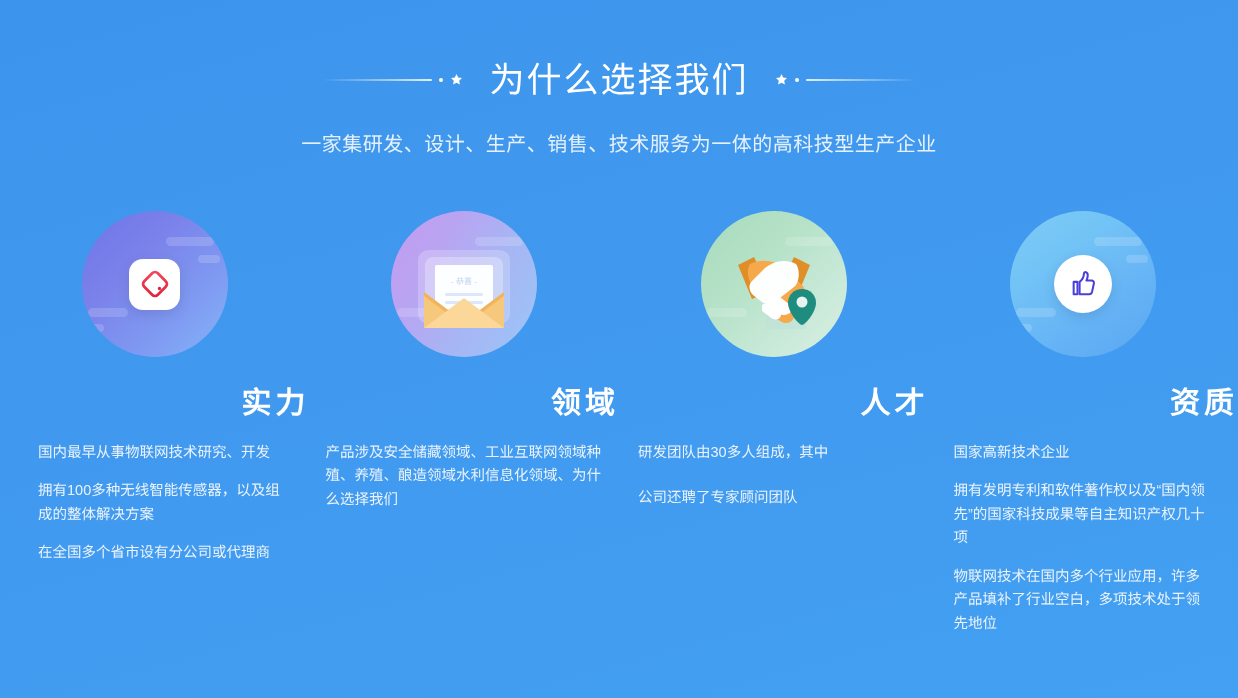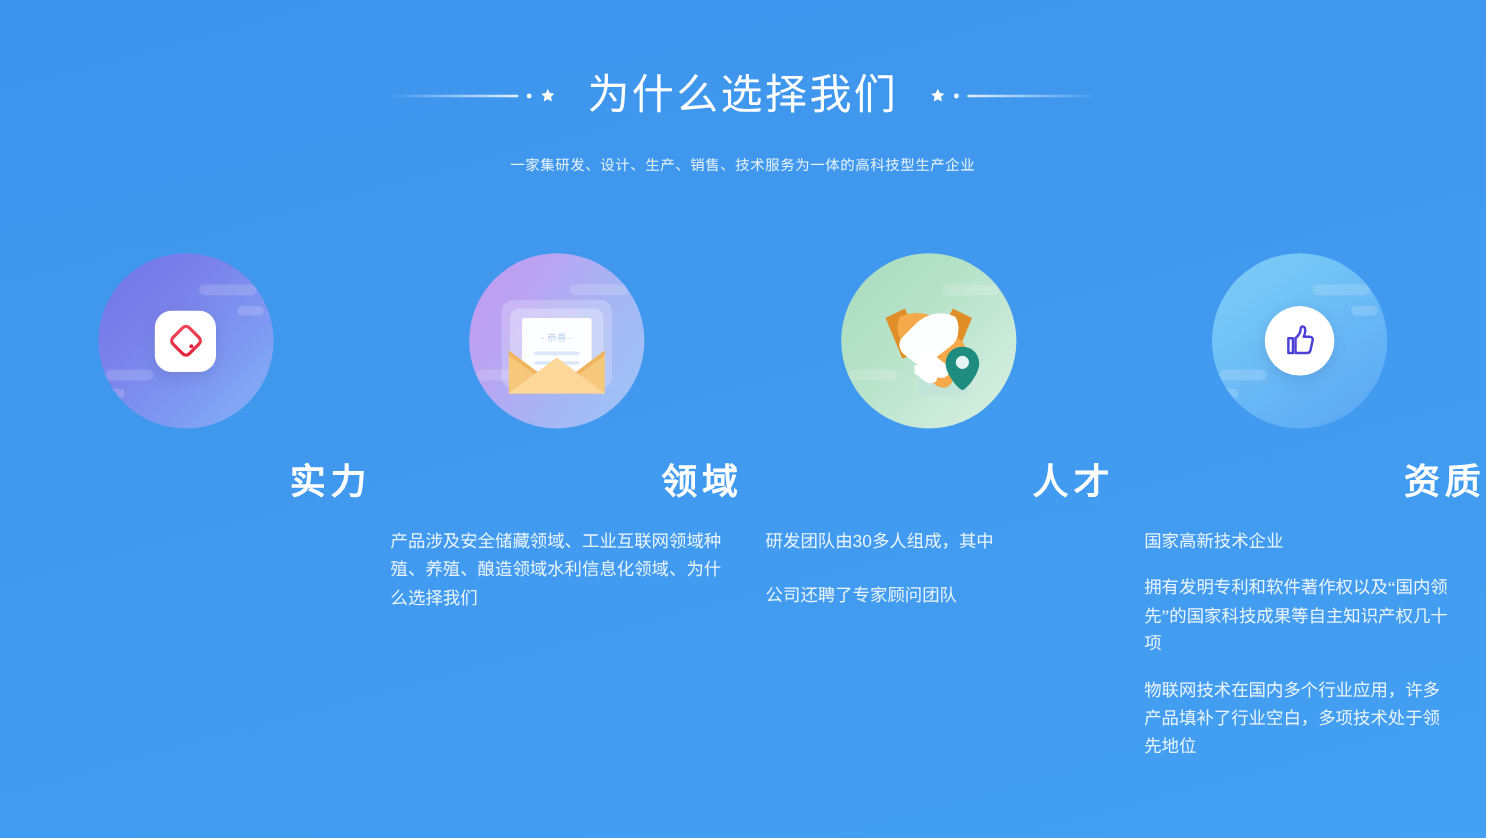--- a/index.html
+++ b/index.html
@@ -49,21 +49,21 @@
     letter-spacing:2px;
     white-space:nowrap;
     padding:0 26px;
     line-height:1;
   }
 
   .subtitle {
     position:absolute; left:0; top:128px; width:1238px;
     text-align:center;
     color:#E6F1FC;
-    font-size:12px;
+    font-size:20px;
     letter-spacing:.5px;
     white-space:nowrap;
   }
 
   
   .columns {
     position:absolute; left:0; top:196px; width:1238px;
     display:flex;
   }
   .col { width:309.5px; position:relative; }
@@ -120,21 +120,21 @@
   .col-body p {
     color:#EAF3FD;
     font-size:14.5px;
     line-height:1.62;
     margin-bottom:15px;
   }
   .col-1 .col-body { padding-left:38px; padding-right:16px; }
   .col-2 .col-body { padding-left:16px;  padding-right:14px; }
   .col-3 .col-body { padding-left:19px;  padding-right:14px; }
   .col-3 .col-body p { margin-bottom:22px; }
-  .col-4 .col-body { padding-left:25px;  padding-right:24px;font-family:Liberation Serif, serif; }
+  .col-4 .col-body { padding-left:25px;  padding-right:24px; }
 </style>
 </head>
 <body>
 
 <div class="header">
 
   <div class="title-row">
 
     <span class="deco left">
       <span class="deco-line"></span>
@@ -180,20 +180,25 @@
                 <stop offset="1" stop-color="#E4203B"></stop>
               </linearGradient>
             </defs>
             <rect x="8" y="8" width="24" height="24" rx="5" ry="5" transform="rotate(45 20 20)" fill="none" stroke="url(#gdia)" stroke-width="3.4"></rect>
             <circle cx="25.6" cy="25.6" r="2.1" fill="#E4203B"></circle>
           </svg>
         </span>
       </div>
     </div>
     <h2 class="col-title">实力</h2>
+    <div class="col-body">
+      <p>国内最早从事物联网技术研究、开发</p>
+      <p>拥有100多种无线智能传感器，以及组成的整体解决方案</p>
+      <p>在全国多个省市设有分公司或代理商</p>
+    </div>
   </div>
 
   <div class="col col-2">
     <div class="icon-wrap">
       <div class="circle c-field">
         <span class="streak s1"></span>
         <span class="streak s3"></span>
         <span class="art">
           <svg width="112" height="108" viewBox="0 0 112 108" aria-hidden="true">
 

